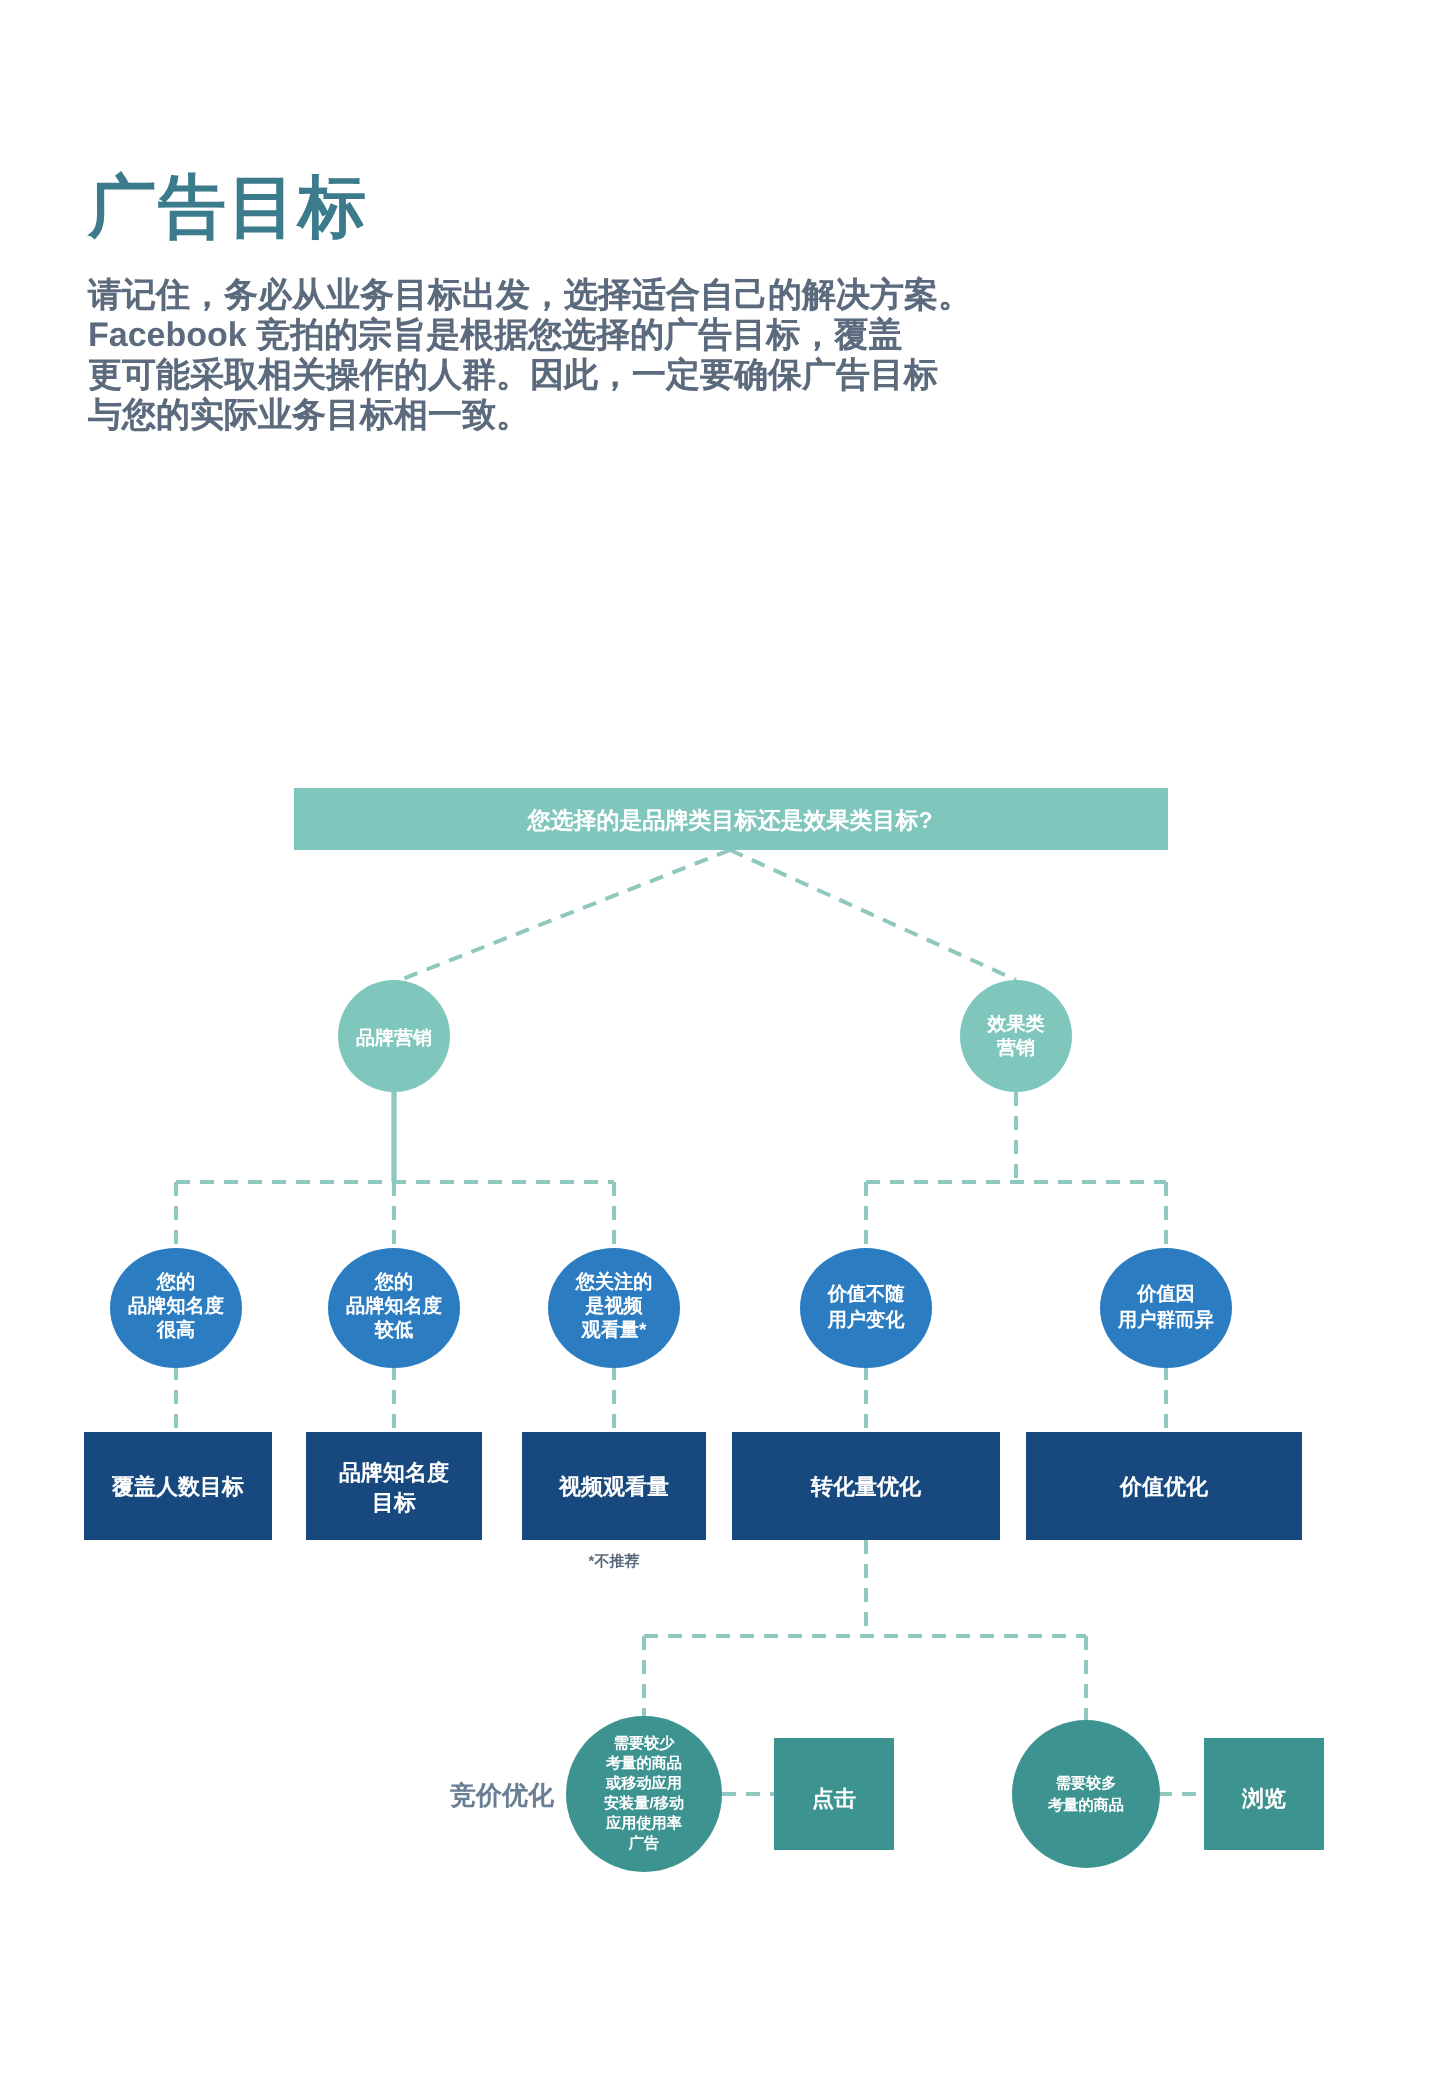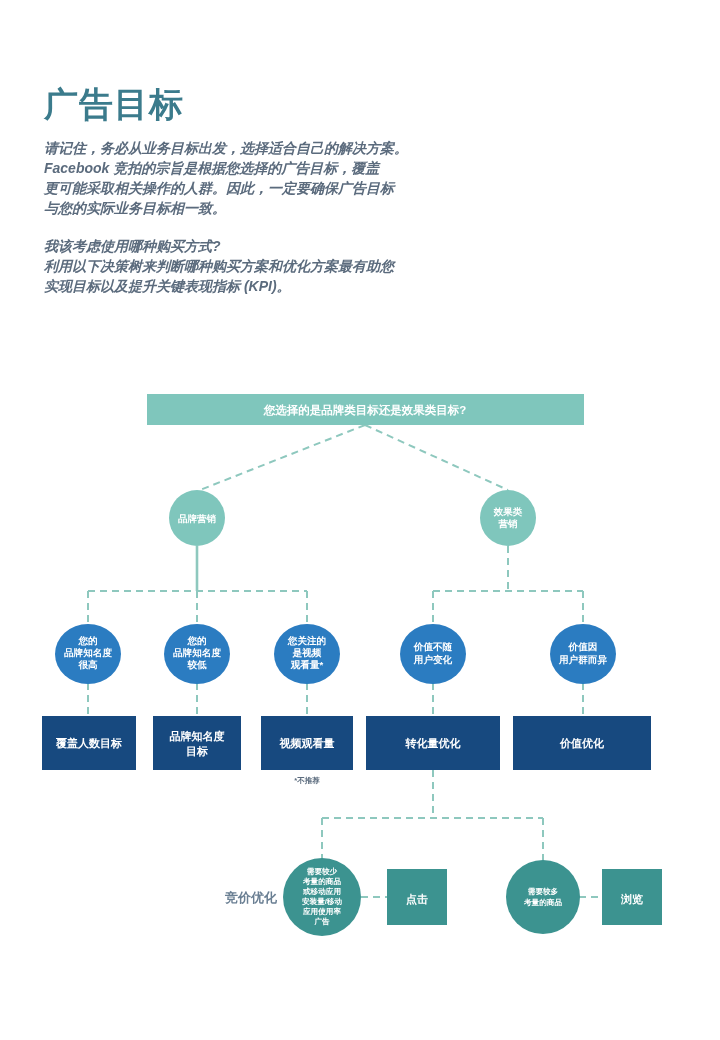--- a/index.html
+++ b/index.html
@@ -11,24 +11,23 @@
   }
   .page{position:relative;width:720px;height:1040px;margin-top:48px;}
 
   .title{
     position:absolute;left:44px;top:38px;
     font-size:34px;font-weight:700;color:#3b7b8c;
     letter-spacing:1px;line-height:1.1;
   }
   .para{
     position:absolute;left:44px;
-    font-size:14px;line-height:20px;
+    font-size:17px;line-height:20px;
     color:#5b6b7d;font-weight:700;
     white-space:pre-line;
-    font-style:italic;
   }
   .para1{top:90px;}
   .para2{top:188px;}
 
   .chart-wrap{position:absolute;left:0;top:330px;width:720px;height:600px;}
   svg{display:block;}
 
   .pagenum{
     position:absolute;right:28px;bottom:10px;
     font-size:11px;color:#5b7fa6;font-weight:700;
@@ -50,23 +49,20 @@
 </head>
 <body>
 
 <div class="page">
 
   <div class="title">广告目标</div>
   <div class="para para1">请记住，务必从业务目标出发，选择适合自己的解决方案。
 Facebook 竞拍的宗旨是根据您选择的广告目标，覆盖
 更可能采取相关操作的人群。因此，一定要确保广告目标
 与您的实际业务目标相一致。</div>
-  <div class="para para2">我该考虑使用哪种购买方式?
-利用以下决策树来判断哪种购买方案和优化方案最有助您
-实现目标以及提升关键表现指标 (KPI)。</div>
 
   <div class="chart-wrap">
   <svg width="720" height="600" viewBox="0 0 720 600" xmlns="http://www.w3.org/2000/svg">
 
     <g>
       <path class="dash" d="M365 47 L200 112"></path>
       <path class="dash" d="M365 47 L508 112"></path>
     </g>
 
     <g>

